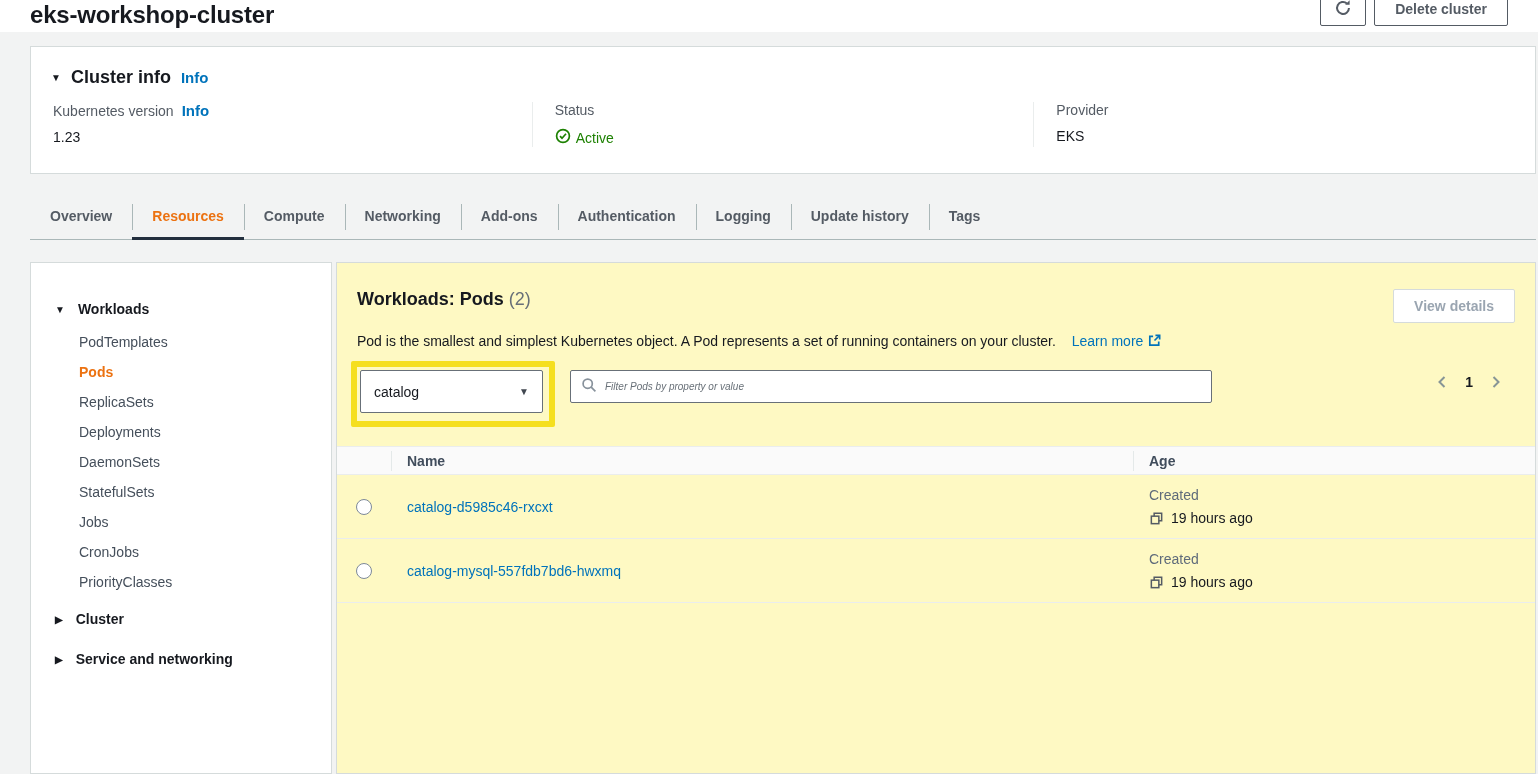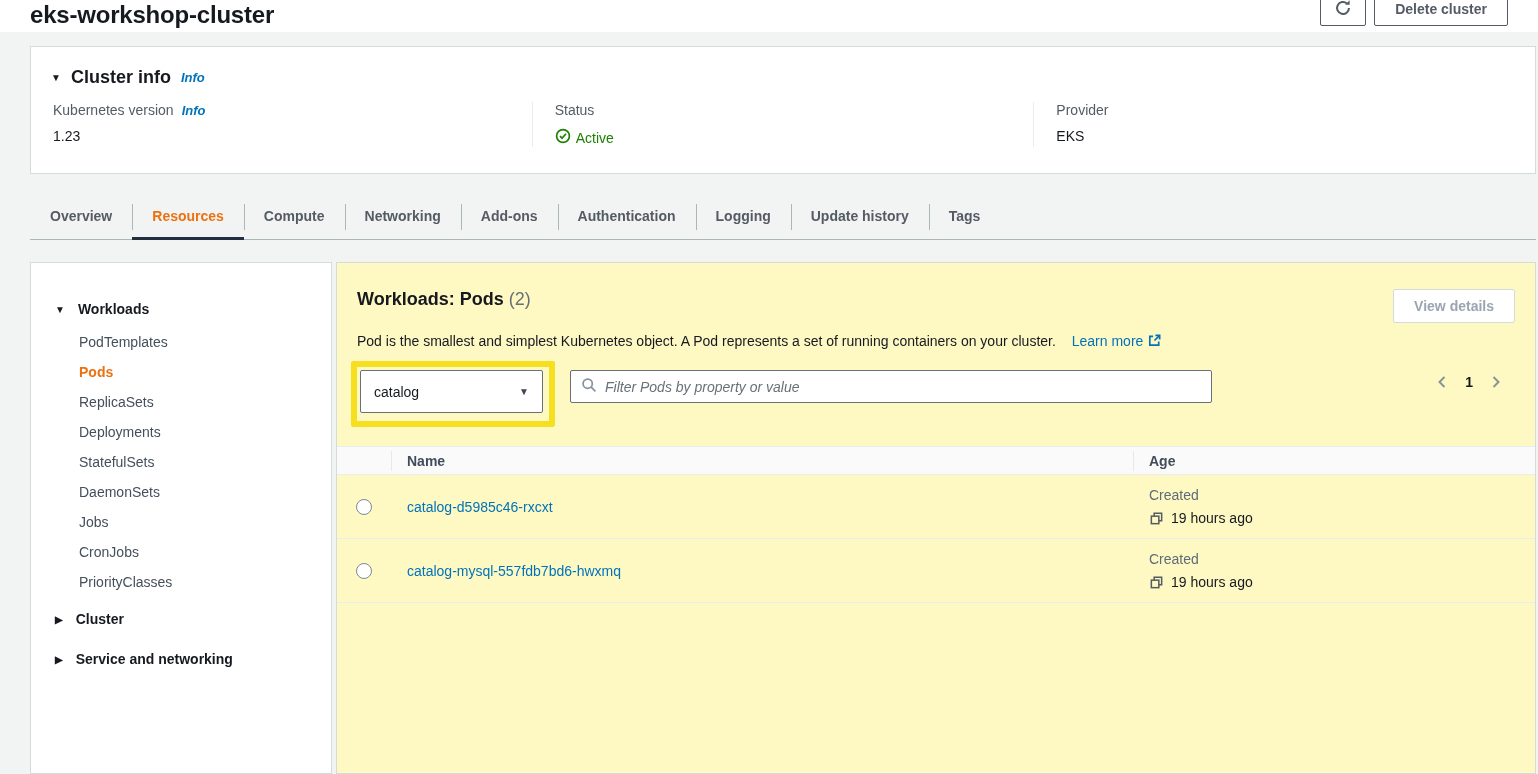--- a/index.html
+++ b/index.html
@@ -24,21 +24,21 @@
   }
   .icon-btn { width:46px; padding:0; display:flex; align-items:center; justify-content:center; }
 
   
   .card {
     background:#fff; border:1px solid #d5dbdb; margin:14px 2px 0 30px; flex:none;
   }
   .card-header { display:flex; align-items:center; gap:10px; padding:20px 20px 12px 20px; }
   .card-header h2 { font-size:18px; font-weight:700; }
   .caret { font-size:10px; color:#16191f; cursor:pointer; }
-  .info-link { font-size:13px; font-weight:700; color:#0073bb; text-decoration:none; cursor:pointer;font-style:italic; }
+  .info-link { font-size:15px; font-weight:700; color:#0073bb; text-decoration:none; cursor:pointer; }
   .card-columns { display:flex; padding:2px 0 26px 0; }
   .card-col { flex:1; padding-left:22px; }
   .card-col + .card-col { border-left:1px solid #eaeded; }
   .field-label { color:#545b64; font-size:14px; margin-bottom:10px; display:flex; gap:8px; align-items:center; }
   .field-value { color:#16191f; font-size:14px; }
   .status-value { display:flex; align-items:center; gap:5px; color:#1d8102; }
 
   
   .tabs { margin:20px 2px 0 30px; border-bottom:1px solid #aab7b8; flex:none; }
   .tabs ul { list-style:none; display:flex; }
@@ -83,21 +83,21 @@
   .dropdown {
     width:183px; height:43px; border:1px solid #687078; border-radius:2px; background:#fff;
     display:flex; align-items:center; justify-content:space-between; padding:0 13px;
     font-size:14px; color:#16191f; cursor:pointer;
   }
   .dropdown .dd-caret { font-size:10px; color:#414750; }
   .search-box {
     flex:0 0 642px; height:33px; border:1px solid #687078; border-radius:2px; background:#fff;
     display:flex; align-items:center; gap:8px; padding:0 10px; margin-left:15px; margin-top:9px;
   }
-  .search-box input { border:none; outline:none; flex:1; font-size:14px; font-family:inherit; background:transparent; color:#16191f; }
+  .search-box input { border:none; outline:none; flex:1; font-size:10px; font-family:inherit; background:transparent; color:#16191f; }
   .search-box input::placeholder { color:#687078; font-style:italic; }
   .pagination { margin-left:auto; display:flex; align-items:center; gap:16px; margin-top:13px; padding-right:12px; }
   .page-num { font-weight:700; font-size:14px; color:#16191f; }
   .page-chev { cursor:pointer; display:flex; }
 
   .table { margin-top:19px; }
   .thead { display:flex; align-items:center; background:#fafafa; border-top:1px solid #eaeded; border-bottom:1px solid #eaeded; height:29px; font-weight:700; font-size:14px; color:#414d5c; }
   .col-radio { width:54px; flex:none; display:flex; justify-content:center; }
   .col-name { flex:1; padding-left:16px; position:relative; }
   .col-age { width:402px; flex:none; padding-left:16px; position:relative; }
@@ -184,22 +184,22 @@
     <aside class="sidebar">
       <div class="tree-group">
         <span class="caret">▼</span>
         <span>Workloads</span>
       </div>
       <ul class="tree-items">
         <li>PodTemplates</li>
         <li class="selected">Pods</li>
         <li>ReplicaSets</li>
         <li>Deployments</li>
+        <li>DaemonSets</li>
         <li>StatefulSets</li>
-        <li>DaemonSets</li>
         <li>Jobs</li>
         <li>CronJobs</li>
         <li>PriorityClasses</li>
       </ul>
       <div class="tree-group">
         <span class="caret">▶</span>
         <span>Cluster</span>
       </div>
       <div class="tree-group">
         <span class="caret">▶</span>

